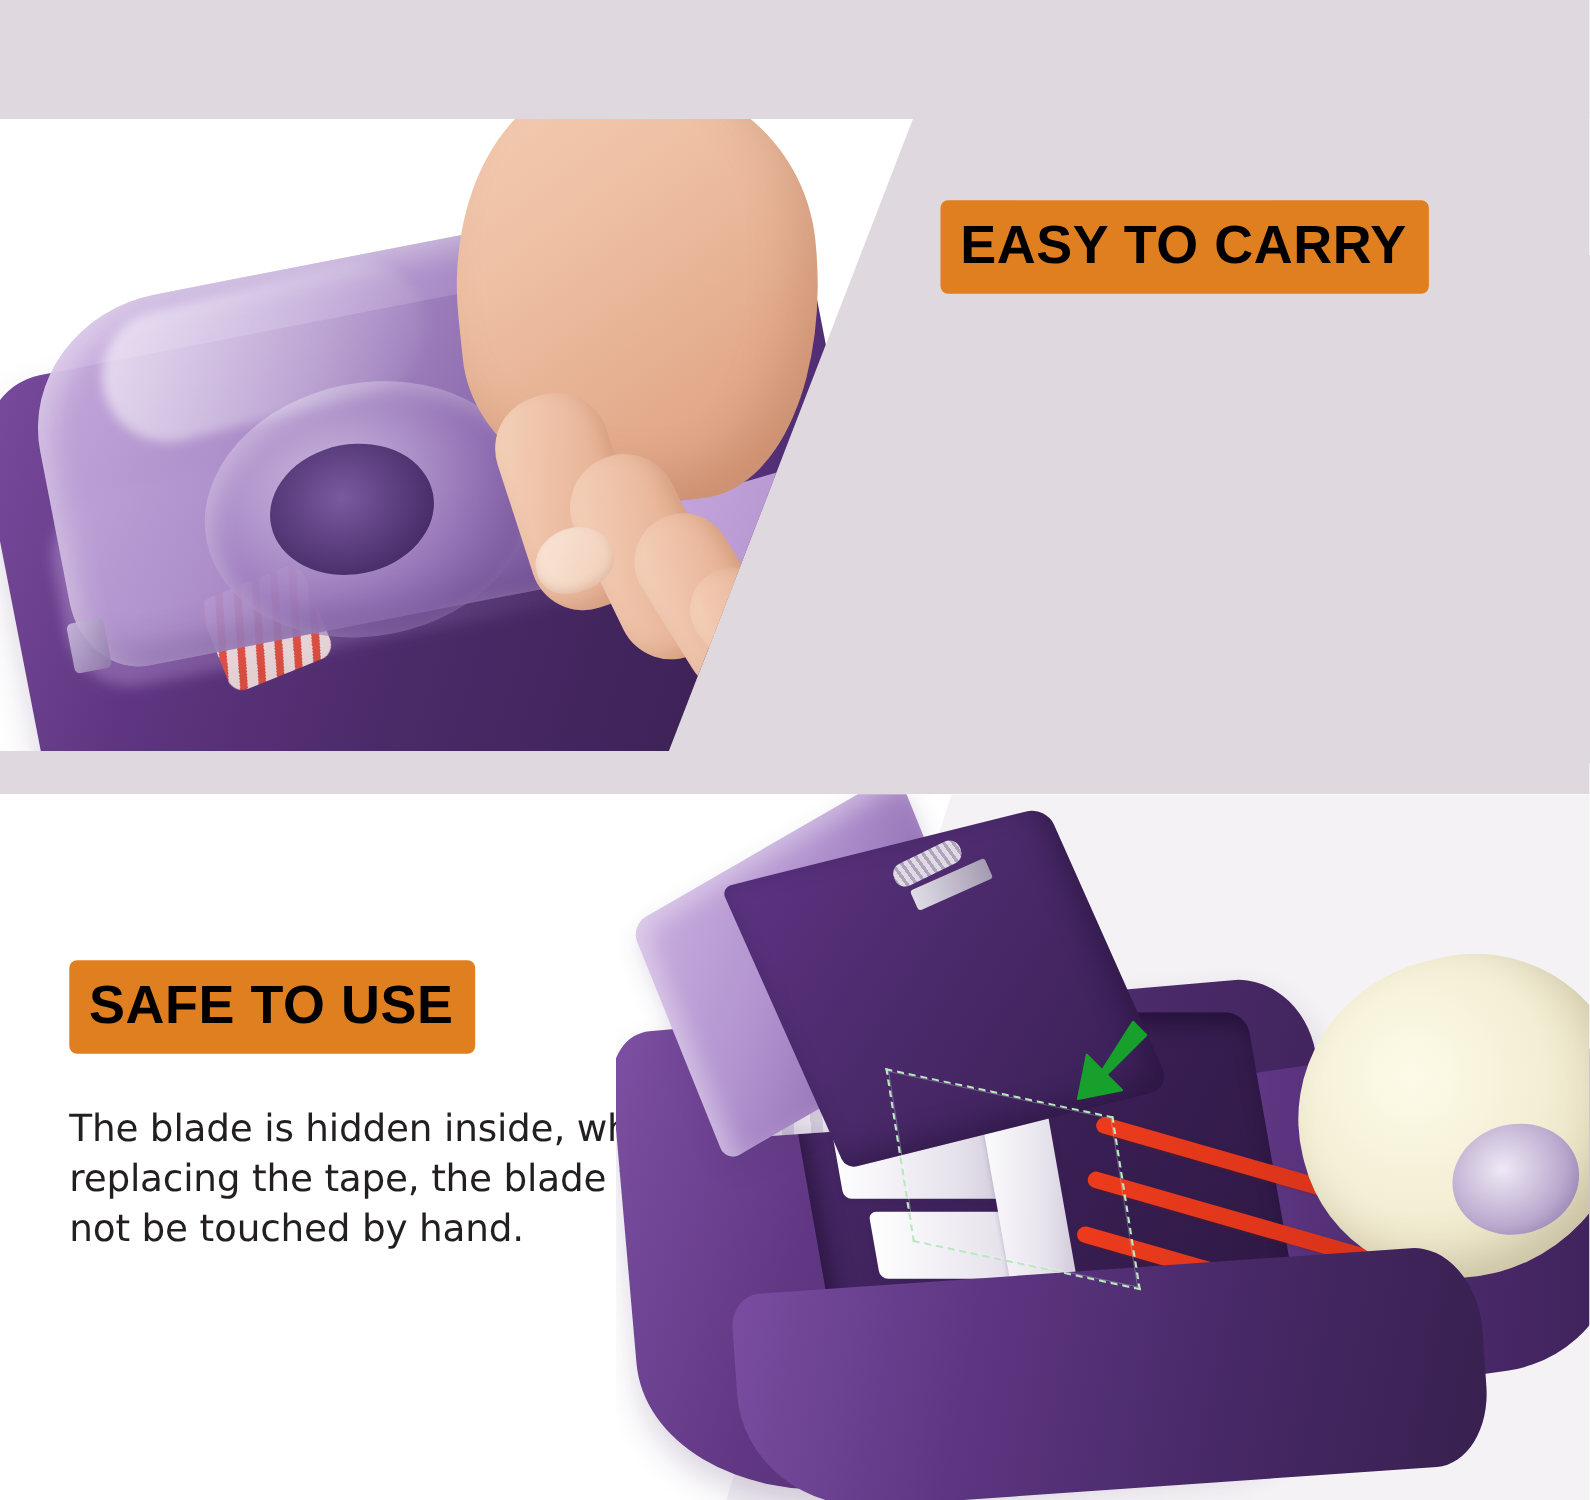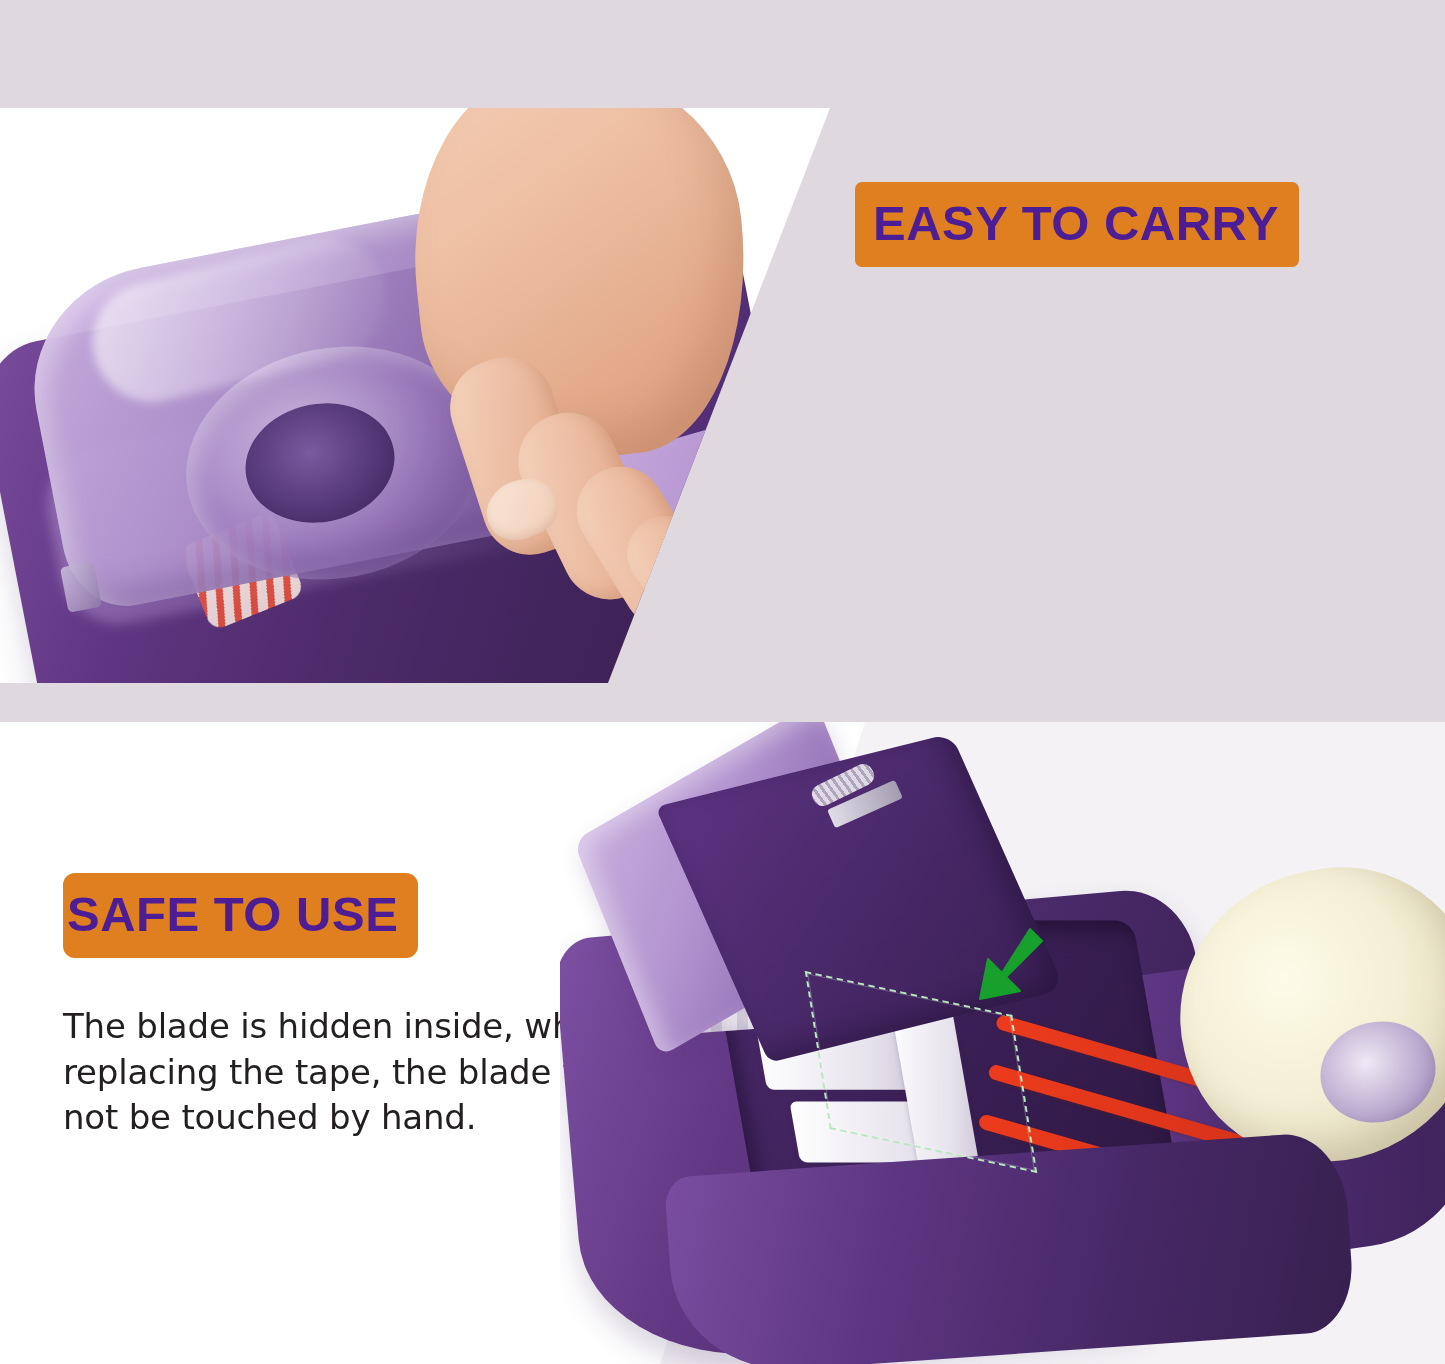--- a/index.html
+++ b/index.html
@@ -122,38 +122,38 @@
   .brand-type{
     position:absolute; left:600px; top:218px; width:130px;
     transform:rotate(-66deg); transform-origin:center;
     font-size:8.5px; letter-spacing:1.1px; color:#e7dcf2; opacity:.8;
     text-align:center; white-space:nowrap;
   }
 
   
   .txt-col-right{ position:absolute; left:855px; top:182px; width:560px; }
   .badge{
-    display:inline-block; background:#df7f1f; color:#4c1d95;
+    display:inline-block; background:#df7f1f; color:#000000;
     font-family:"Liberation Sans", sans-serif; font-weight:bold;
     border-radius:7px; line-height:1;
   }
   #badge-easy-to-carry{ font-size:49px; padding:17px 20px 19px 18px; letter-spacing:.5px; }
   .body-copy{
     font-family:"DejaVu Sans", sans-serif; color:#231f20;
     font-size:34px; line-height:1.34; letter-spacing:-.2px;
   }
   #copy-easy-to-carry{ margin-top:45px; width:560px; }
 
   
   #section-safe-to-use{
     position:absolute; left:0; top:722px; width:1445px; height:642px;
     background:#ffffff;
   }
   .txt-col-left{ position:absolute; left:63px; top:151px; width:580px; }
-  #badge-safe-to-use{ font-size:49px; padding:17px 20px 19px 4px; letter-spacing:.5px;border-radius:12px; }
+  #badge-safe-to-use{ font-size:49px; padding:17px 20px 19px 18px; letter-spacing:.5px; }
   #copy-safe-to-use{ margin-top:46px; width:560px; }
 
   
   .photo-panel-bottom{
     position:absolute; left:560px; top:0; width:885px; height:642px;
     overflow:hidden;
   }
   .panel-bottom-bg{
     position:absolute; inset:0; background:#f4f2f5;
     clip-path: polygon(305px 0, 885px 0, 885px 642px, 100px 642px);

